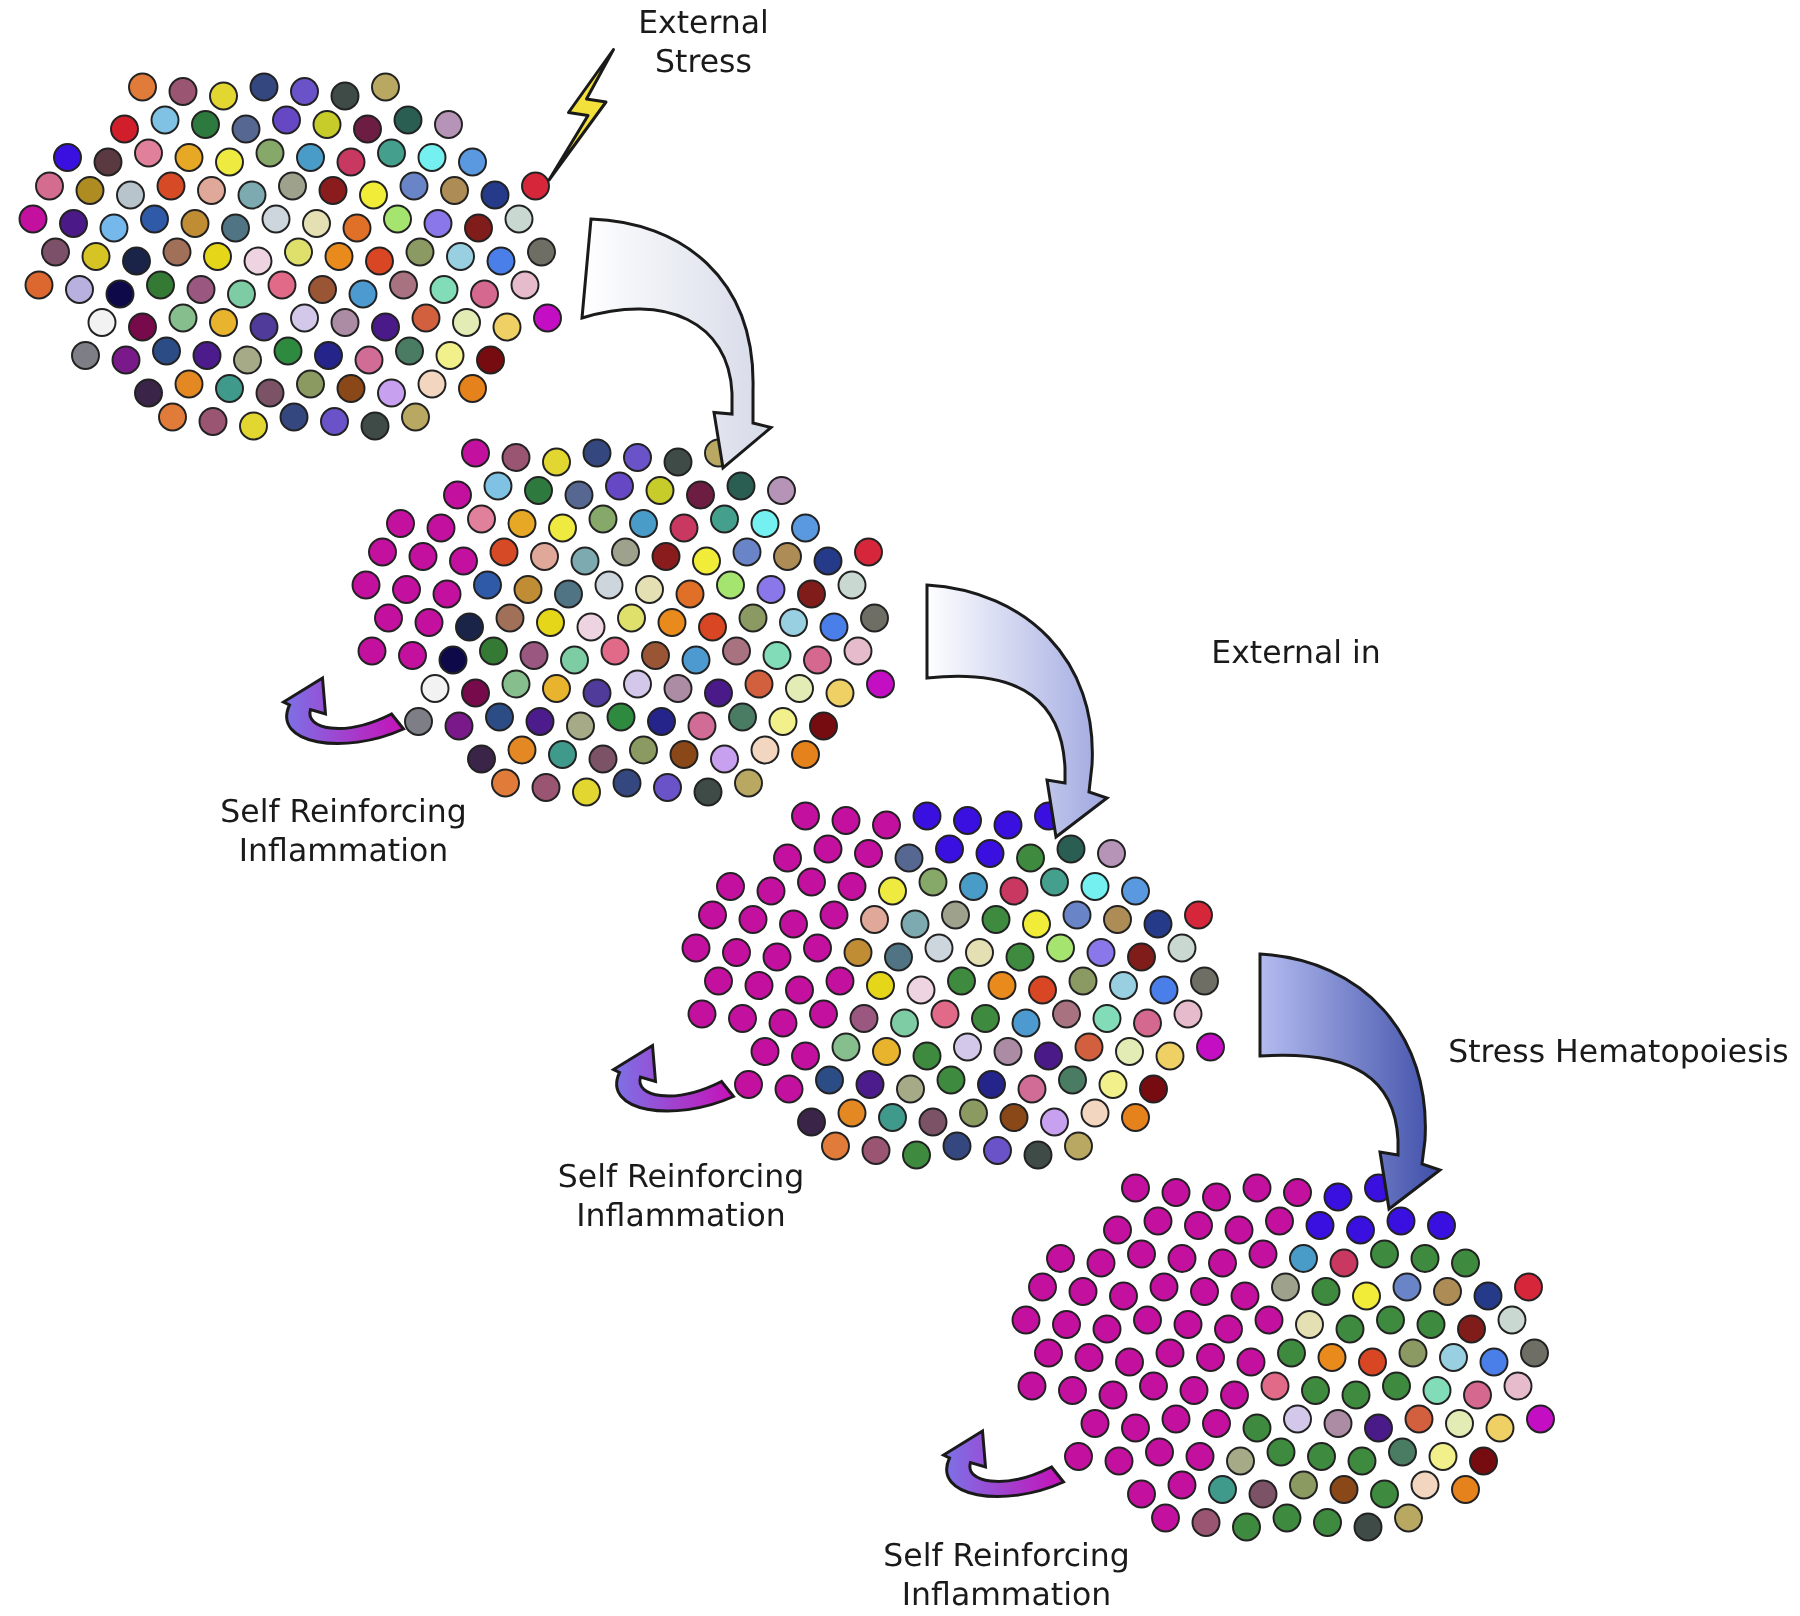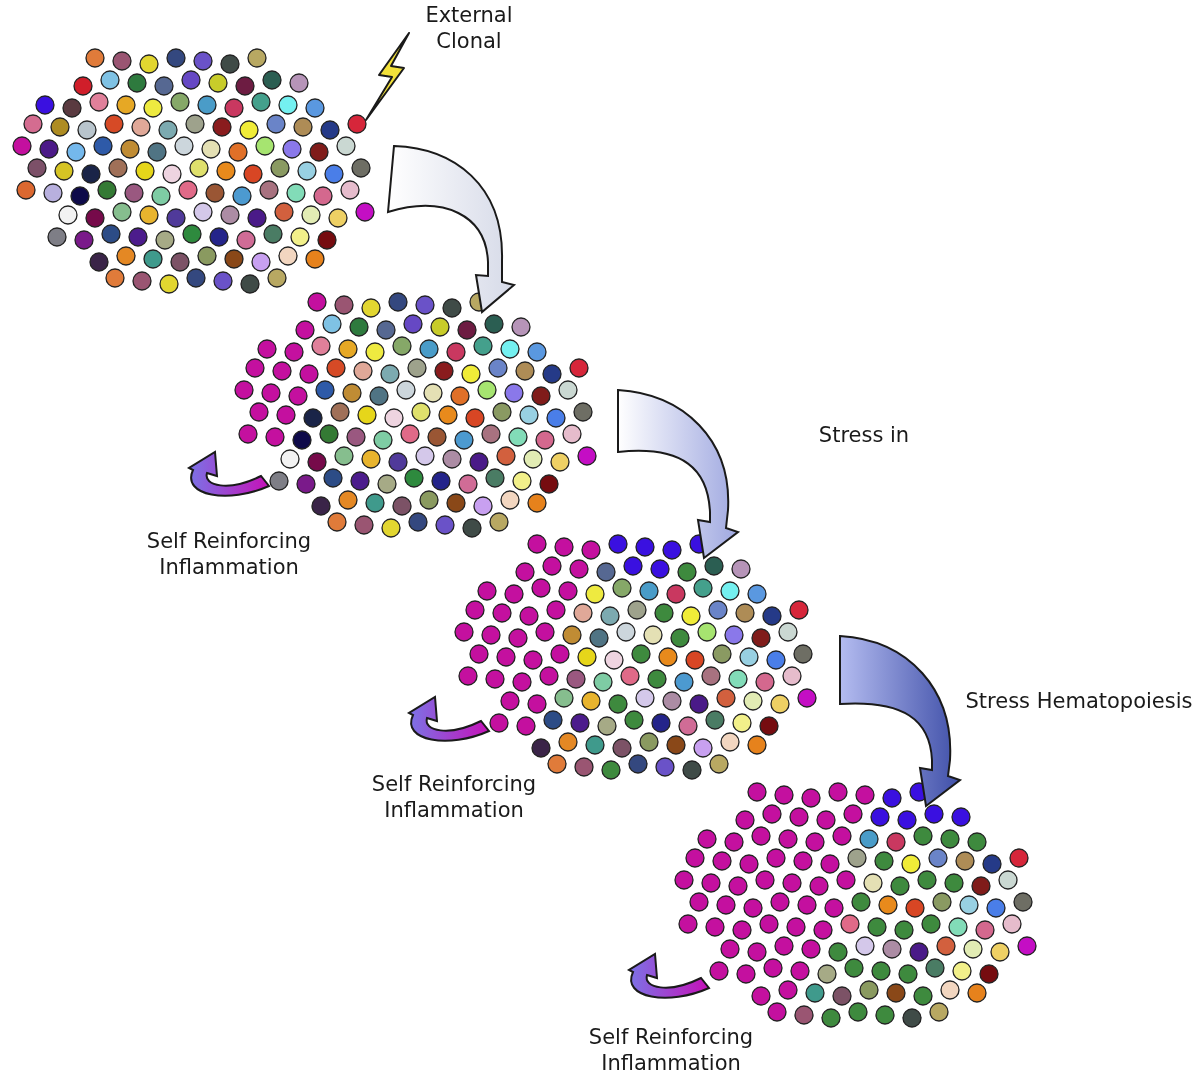--- a/index.html
+++ b/index.html
@@ -523,24 +523,24 @@
 
     <g id="loops">
         <path d="M265,486 C225,504 177,496 189,470 L185,468 L211,452 L213,476 L203,473 C199,486 225,492 257,476 Z" fill="url(#gl)" stroke="#1a1a1a" stroke-width="2"></path>
         <path d="M485,731 C445,749 397,741 409,715 L405,713 L431,697 L433,721 L423,718 C419,731 445,737 477,721 Z" fill="url(#gl)" stroke="#1a1a1a" stroke-width="2"></path>
         <path d="M705,988 C665,1006 617,998 629,972 L625,970 L651,954 L653,978 L643,975 C639,988 665,994 697,978 Z" fill="url(#gl)" stroke="#1a1a1a" stroke-width="2"></path>
       </g>
   </svg>
 
   <div class="lbl" style="left:410px;top:2px;width:110px;">
     <div>External</div>
-    <div>Clonal</div>
+    <div>Stress</div>
   </div>
   <div class="lbl" style="left:740px;top:422px;width:240px;">
-    <div>Stress in</div>
+    <div>External in</div>
   </div>
   <div class="lbl" style="left:950px;top:688px;width:250px;">Stress Hematopoiesis</div>
 
   <div class="lbl" style="left:120px;top:528px;width:210px;">
     <div>Self Reinforcing</div>
     <div>Inflammation</div>
   </div>
   <div class="lbl" style="left:345px;top:771px;width:210px;">
     <div>Self Reinforcing</div>
     <div>Inflammation</div>

